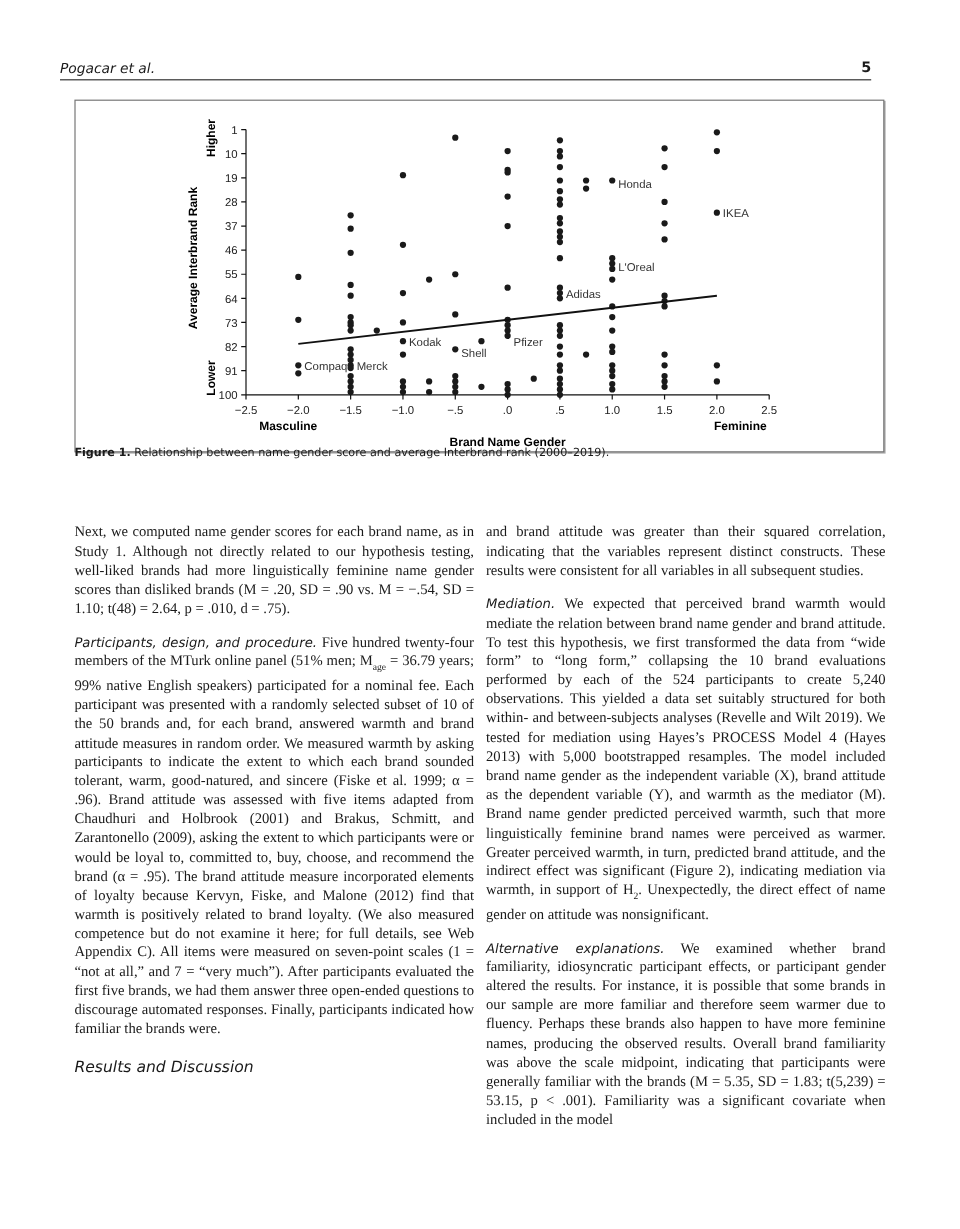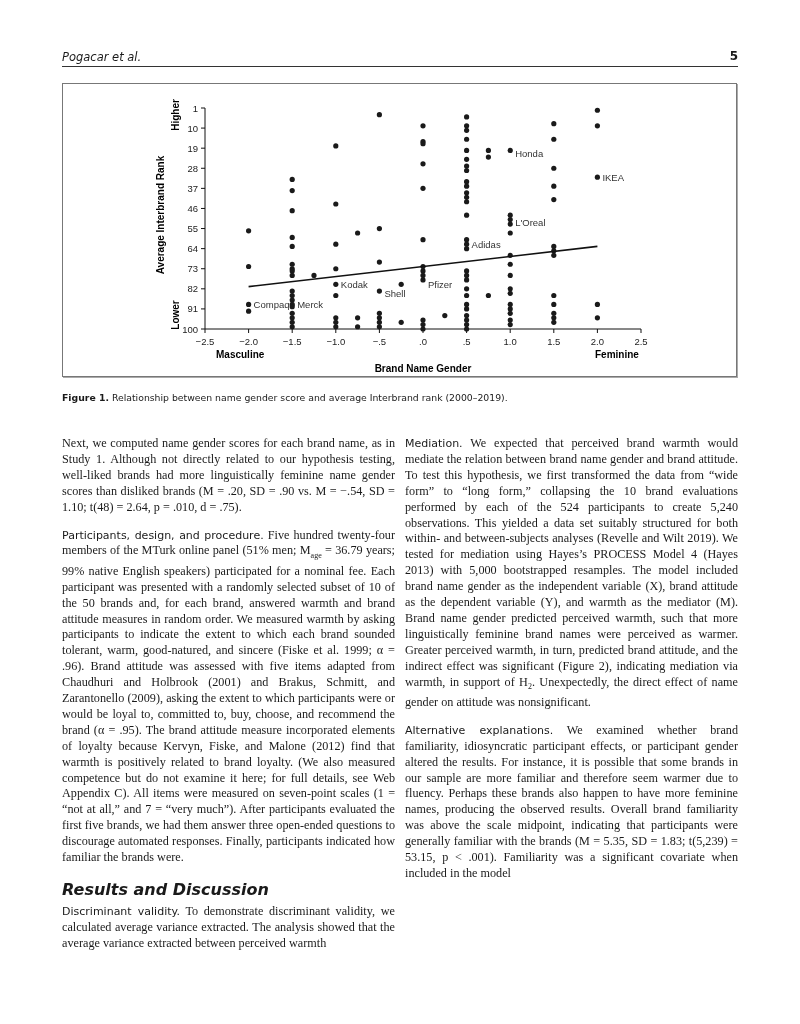--- a/index.html
+++ b/index.html
@@ -1,29 +1,29 @@
 <!DOCTYPE html>
 <html><head>
 <meta charset="utf-8">
 <style>
   html, body { margin: 0; padding: 0; background: #fff; }
   body { width: 800px; height: 1024px; position: relative; overflow: hidden; font-family: "Liberation Serif", serif; color: #1a1a1a; }
-  .running-head { position: absolute; left: 62px; top: 48px; width: 676px; height: 18px; border-bottom: 1px solid #333; font-family: "DejaVu Sans", sans-serif; font-size: 11.5px; }
+  .running-head { position: absolute; left: 50px; top: 48px; width: 676px; height: 18px; border-bottom: 1px solid #333; font-family: "DejaVu Sans", sans-serif; font-size: 11.5px; }
   .running-head .author { position: absolute; left: 0; top: 2px; font-style: italic; }
   .running-head .pageno { position: absolute; right: 0; top: 1px; font-weight: bold; font-size: 12px; }
   .figure-box { position: absolute; left: 62px; top: 83px; width: 673px; height: 292px; border: 1px solid #777; box-shadow: 1px 1px 0 #aaa; }
   .figure-box svg { position: absolute; left: -62px; top: -83px; }
-  .caption { position: absolute; left: 62px; top: 392px; font-family: "DejaVu Sans", sans-serif; font-size: 9.3px; }
+  .caption { position: absolute; left: 62px; top: 372px; font-family: "DejaVu Sans", sans-serif; font-size: 9.3px; }
   .caption b { font-weight: bold; }
   .col { position: absolute; top: 436px; width: 333px; font-size: 12.2px; line-height: 15.9px; text-align: justify; }
   .col.left { left: 62px; }
   .col.right { left: 405px; }
   .col p { margin: 0 0 12px 0; }
-  .runin { font-family: "DejaVu Sans", sans-serif; font-size: 11px; }
-  h2.section { font-family: "DejaVu Sans", sans-serif; font-style: italic; font-weight: bold; font-size: 16px; margin: 16px 0 6px 0; }
+  .runin { font-family: "DejaVu Sans", sans-serif; font-style: italic; font-size: 11px; }
+  h2.section { font-family: "DejaVu Sans", sans-serif; font-style: italic; font-weight: normal; font-size: 13px; margin: 16px 0 6px 0; }
   sub { font-size: 8px; margin-top: 24px; }
   svg text { font-family: "Liberation Sans", sans-serif; }
 </style>
 </head>
 <body>
 
 <div class="running-head">
   <span class="author">Pogacar et al.</span>
   <span class="pageno">5</span>
 </div>
@@ -228,19 +228,19 @@
 
 <div class="caption">
   <b>Figure 1.</b>
   <span>Relationship between name gender score and average Interbrand rank (2000–2019).</span>
 </div>
 
 <div class="col left">
   <p>Next, we computed name gender scores for each brand name, as in Study 1. Although not directly related to our hypothesis testing, well-liked brands had more linguistically feminine name gender scores than disliked brands (M = .20, SD = .90 vs. M = −.54, SD = 1.10; t(48) = 2.64, p = .010, d = .75).</p>
   <p><span class="runin">Participants, design, and procedure.</span><span> Five hundred twenty-four members of the MTurk online panel (51% men; M</span><sub>age</sub><span> = 36.79 years; 99% native English speakers) participated for a nominal fee. Each participant was presented with a randomly selected subset of 10 of the 50 brands and, for each brand, answered warmth and brand attitude measures in random order. We measured warmth by asking participants to indicate the extent to which each brand sounded tolerant, warm, good-natured, and sincere (Fiske et al. 1999; α = .96). Brand attitude was assessed with five items adapted from Chaudhuri and Holbrook (2001) and Brakus, Schmitt, and Zarantonello (2009), asking the extent to which participants were or would be loyal to, committed to, buy, choose, and recommend the brand (α = .95). The brand attitude measure incorporated elements of loyalty because Kervyn, Fiske, and Malone (2012) find that warmth is positively related to brand loyalty. (We also measured competence but do not examine it here; for full details, see Web Appendix C). All items were measured on seven-point scales (1 = “not at all,” and 7 = “very much”). After participants evaluated the first five brands, we had them answer three open-ended questions to discourage automated responses. Finally, participants indicated how familiar the brands were.</span></p>
   <h2 class="section">Results and Discussion</h2>
-  <p><span class="runin">Discriminant validity.</span><span> To demonstrate discriminant validity, we calculated average variance extracted. The analysis showed that the average variance extracted between perceived warmth</span></p>
 </div>
 
 <div class="col right">
+  <p>and brand attitude was greater than their squared correlation, indicating that the variables represent distinct constructs. These results were consistent for all variables in all subsequent studies.</p>
   <p><span class="runin">Mediation.</span><span> We expected that perceived brand warmth would mediate the relation between brand name gender and brand attitude. To test this hypothesis, we first transformed the data from “wide form” to “long form,” collapsing the 10 brand evaluations performed by each of the 524 participants to create 5,240 observations. This yielded a data set suitably structured for both within- and between-subjects analyses (Revelle and Wilt 2019). We tested for mediation using Hayes’s PROCESS Model 4 (Hayes 2013) with 5,000 bootstrapped resamples. The model included brand name gender as the independent variable (X), brand attitude as the dependent variable (Y), and warmth as the mediator (M). Brand name gender predicted perceived warmth, such that more linguistically feminine brand names were perceived as warmer. Greater perceived warmth, in turn, predicted brand attitude, and the indirect effect was significant (Figure 2), indicating mediation via warmth, in support of H</span><sub>2</sub><span>. Unexpectedly, the direct effect of name gender on attitude was nonsignificant.</span></p>
   <p><span class="runin">Alternative explanations.</span><span> We examined whether brand familiarity, idiosyncratic participant effects, or participant gender altered the results. For instance, it is possible that some brands in our sample are more familiar and therefore seem warmer due to fluency. Perhaps these brands also happen to have more feminine names, producing the observed results. Overall brand familiarity was above the scale midpoint, indicating that participants were generally familiar with the brands (M = 5.35, SD = 1.83; t(5,239) = 53.15, p &lt; .001). Familiarity was a significant covariate when included in the model</span></p>
 </div>
 
 </body></html>

